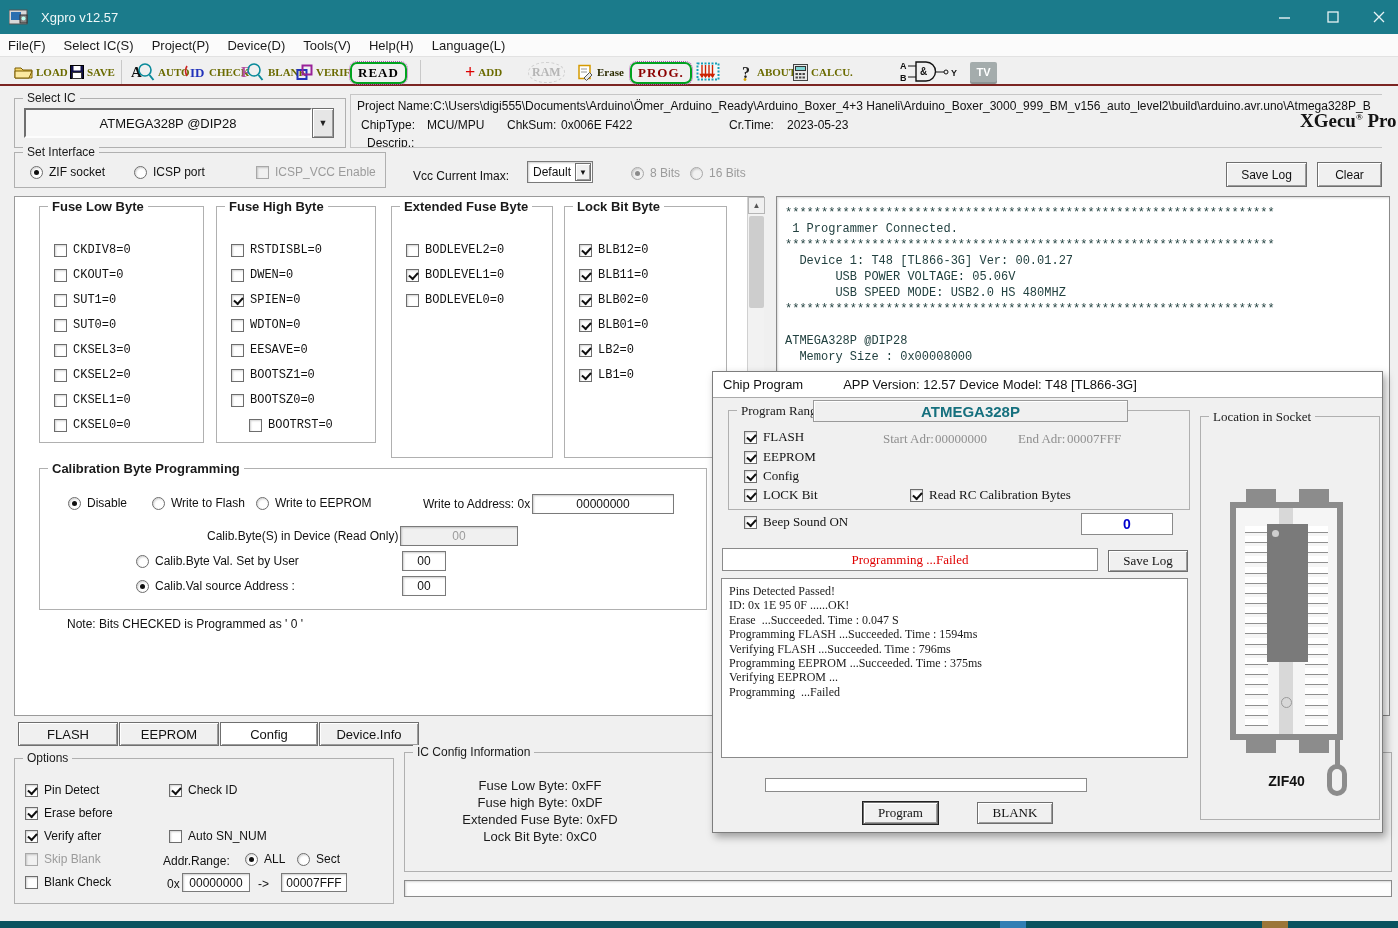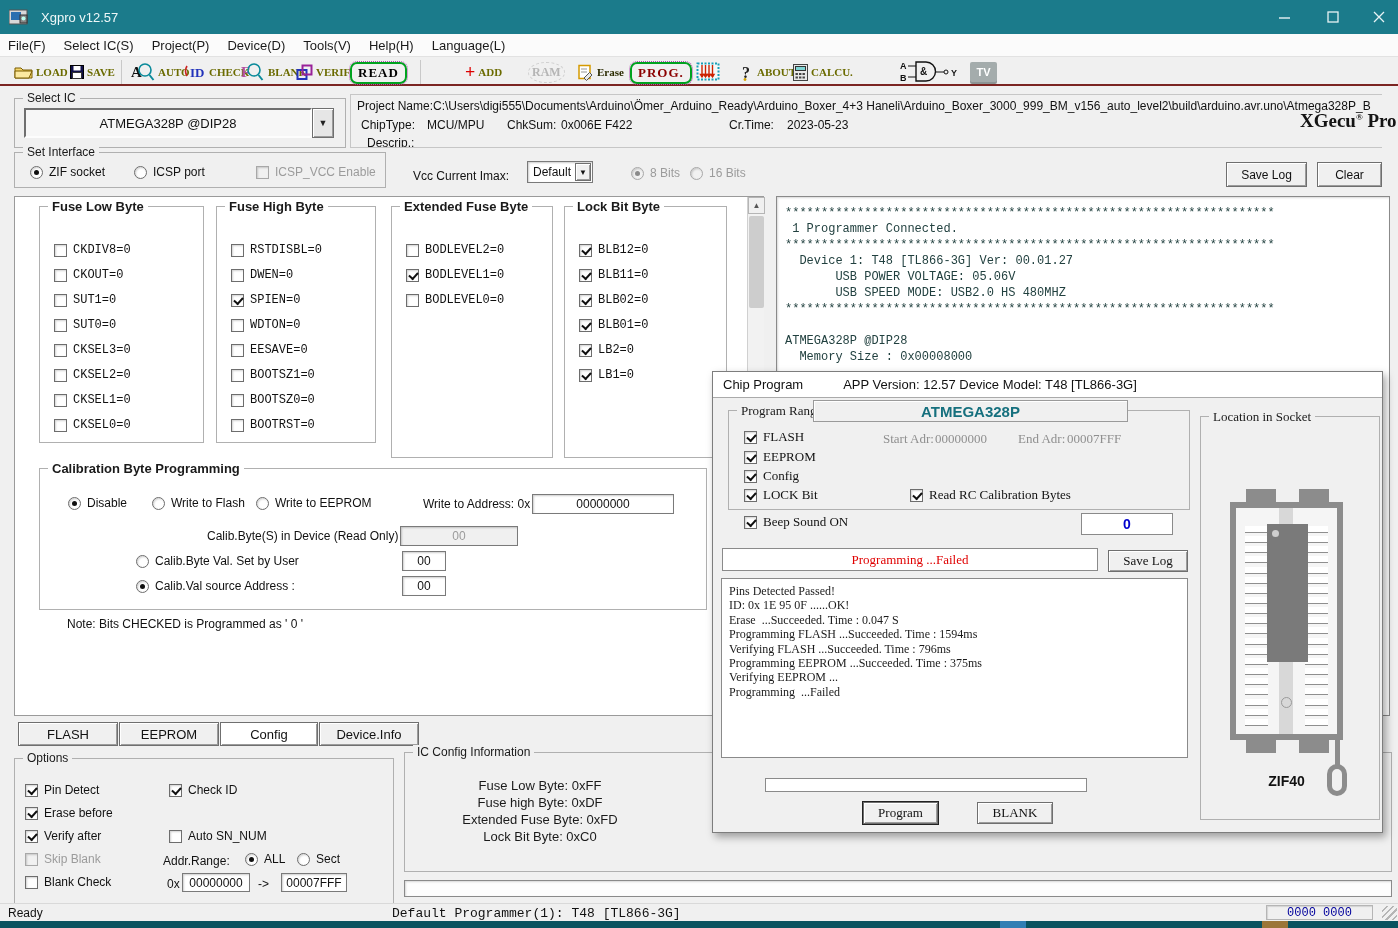--- a/index.html
+++ b/index.html
@@ -390,21 +390,21 @@
           <span>EESAVE=0</span>
         </div>
       <div class="cb mono" style="left:14px;top:161px">
           <span class="box"></span>
           <span>BOOTSZ1=0</span>
         </div>
       <div class="cb mono" style="left:14px;top:186px">
           <span class="box"></span>
           <span>BOOTSZ0=0</span>
         </div>
-      <div class="cb mono" style="left:14px;top:211px">
+      <div class="cb mono" style="left:32px;top:211px">
           <span class="box"></span>
           <span>BOOTRST=0</span>
         </div>
     </div>
 
     <div class="group" style="left:376px;top:9px;width:162px;height:252px;background:#fff">
       <span class="gtitle on-white bold">Extended Fuse Byte</span>
       <div class="cb mono" style="left:14px;top:36px">
           <span class="box"></span>
           <span>BODLEVEL2=0</span>
@@ -577,26 +577,20 @@
     <div style="position:absolute;left:0;top:24px;width:270px;text-align:center;font-size:13px;line-height:17px;color:#1a1a1a">
       <div>Fuse Low Byte: 0xFF</div>
       <div>Fuse high Byte: 0xDF</div>
       <div>Extended Fuse Byte: 0xFD</div>
       <div>Lock Bit Byte: 0xC0</div>
     </div>
   </div>
 
   <div class="longbar"></div>
 
-  <div class="statusbar">
-    <span style="position:absolute;left:8px;top:2px">Ready</span>
-    <span class="mono" style="position:absolute;left:392px;top:2px;font-size:13px">Default Programmer(1): T48 [TL866-3G]</span>
-    <span class="mono" style="position:absolute;left:1266px;top:1px;width:107px;height:15px;border:1px solid #b5b5b5;box-shadow:inset 1px 1px 1px rgba(0,0,0,.12);display:flex;align-items:center;justify-content:center;font-size:12px;color:#00009c">0000 0000</span>
-    <span class="grip"></span>
-  </div>
   <div class="taskstrip">
     <span style="position:absolute;left:1000px;top:0;width:26px;height:7px;background:#3b89c9;opacity:.8"></span>
     <span style="position:absolute;left:1262px;top:0;width:26px;height:7px;background:#c08030;opacity:.8"></span>
   </div>
 
   <div class="dialog">
     <div class="dlg-title">
       <span style="margin-left:10px">Chip Program</span>
       <span style="margin-left:40px">APP Version: 12.57 Device Model: T48 [TL866-3G]</span>
     </div>

